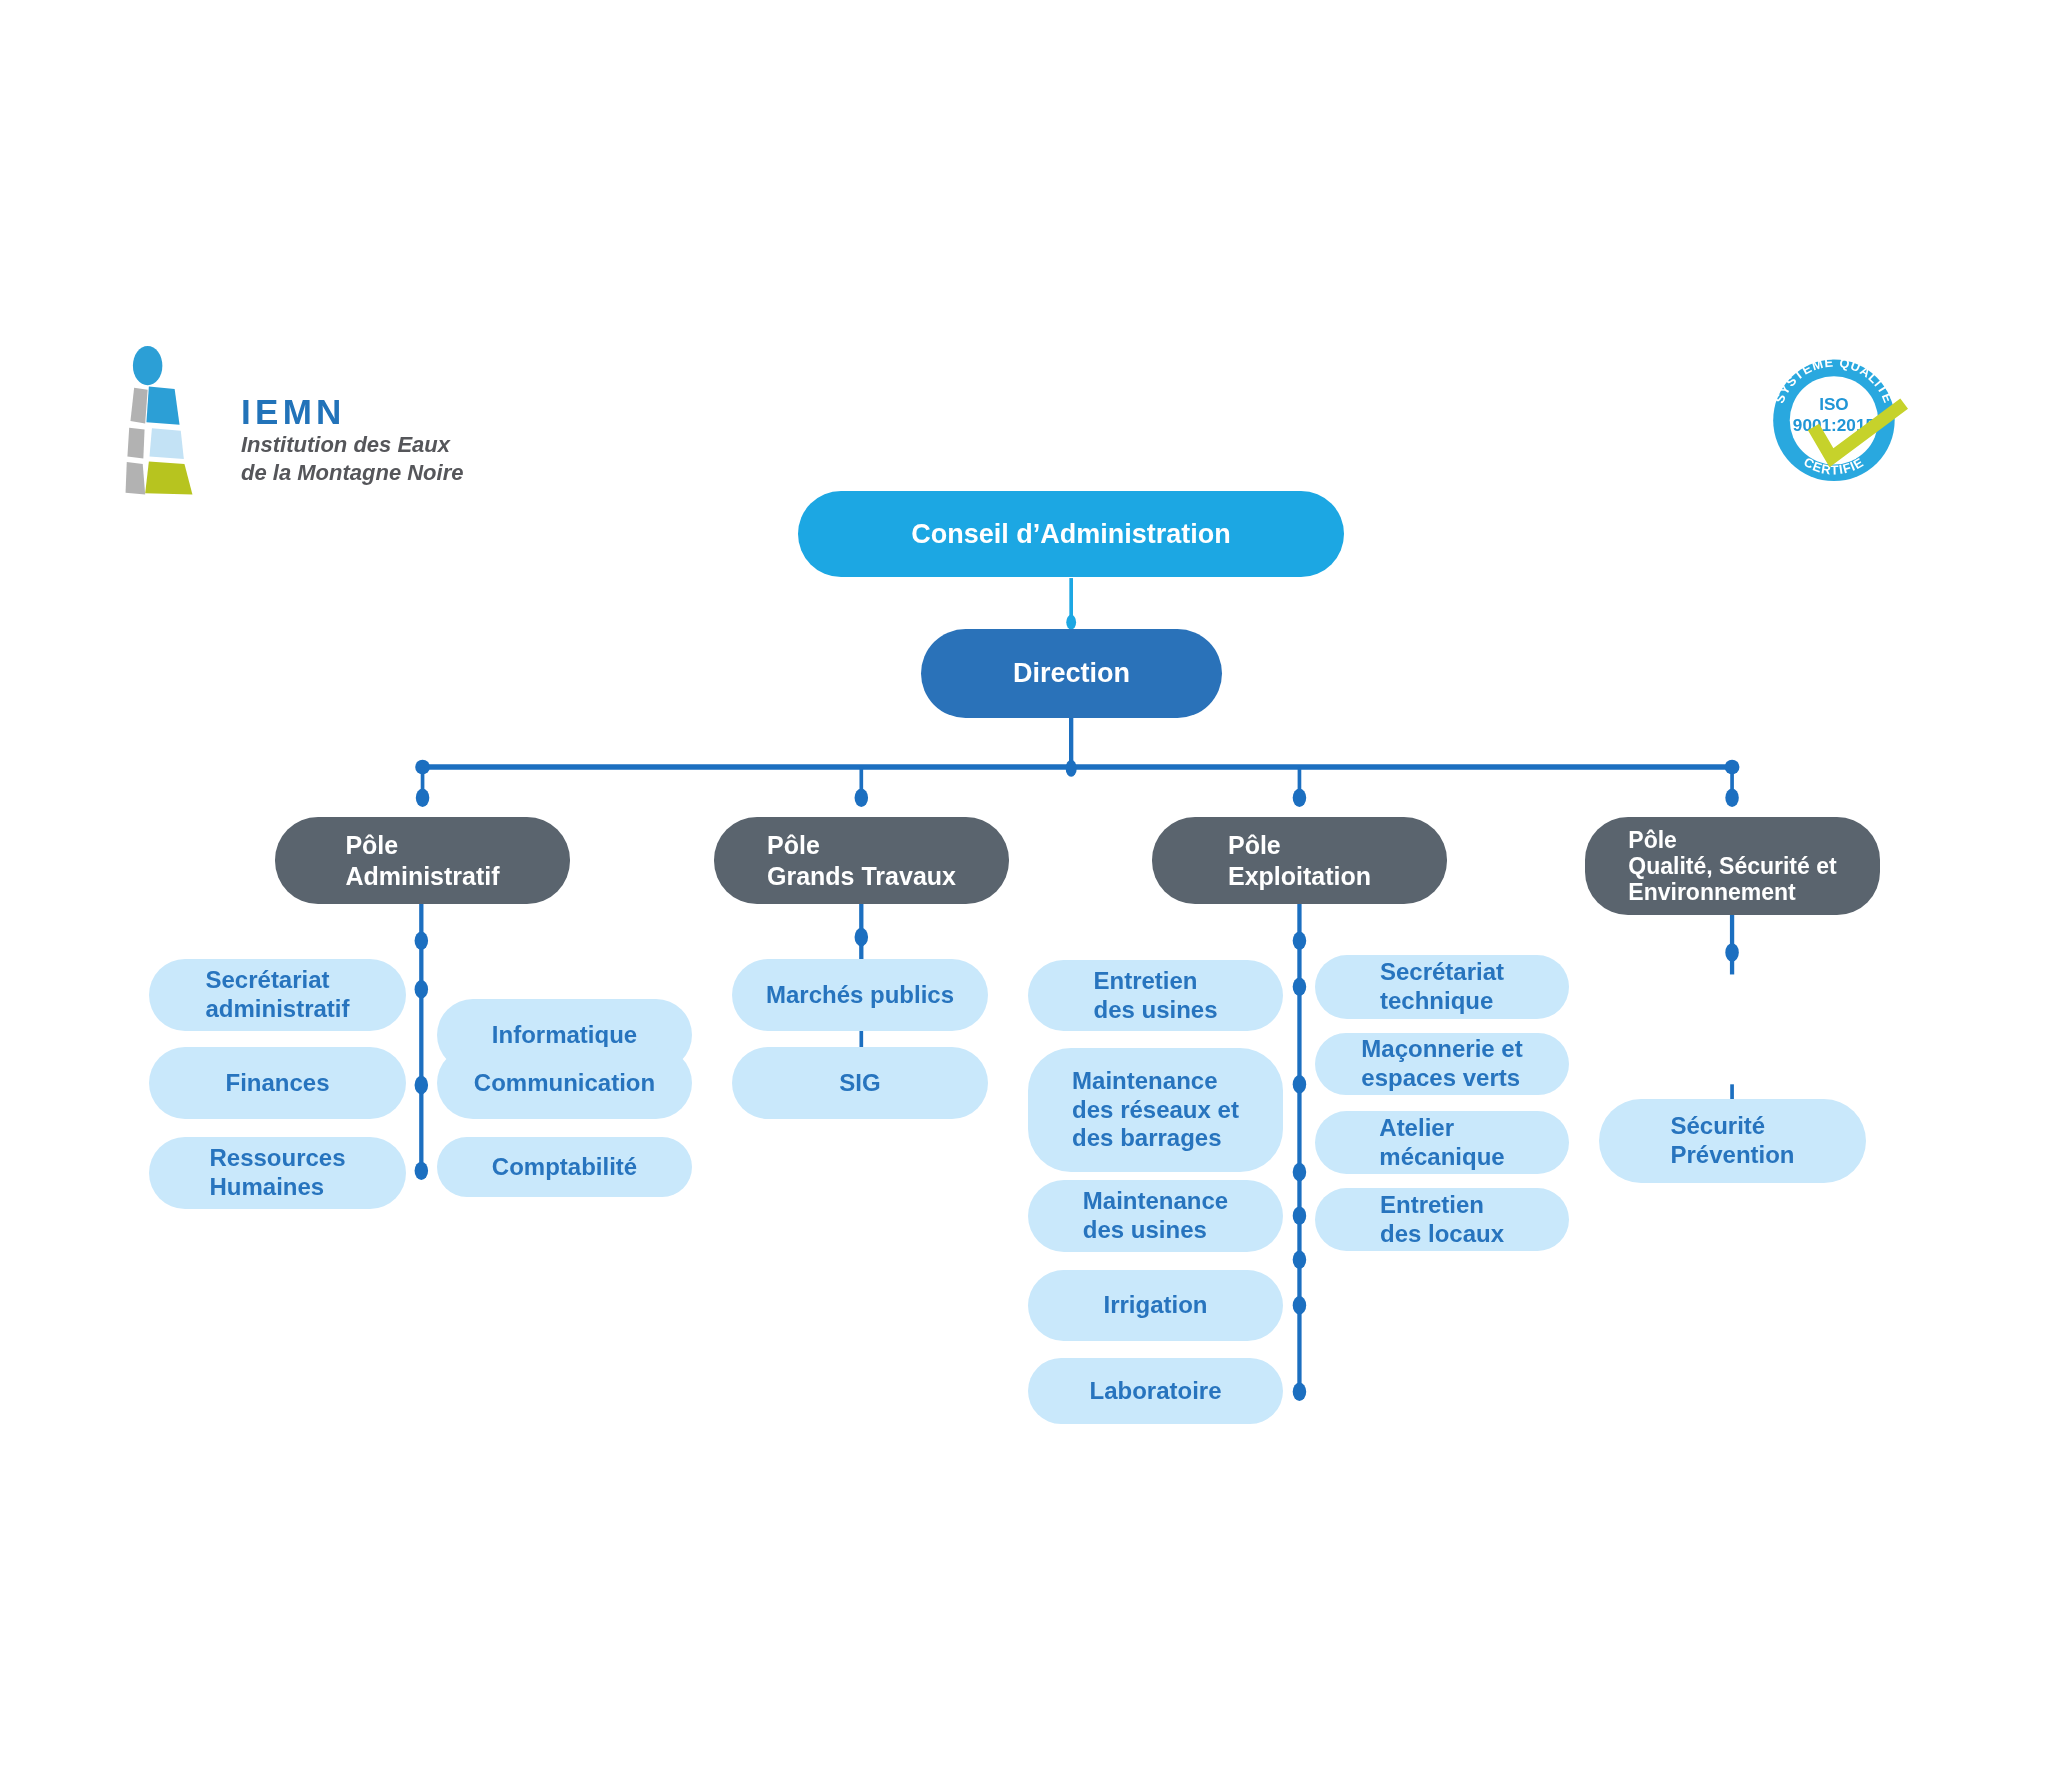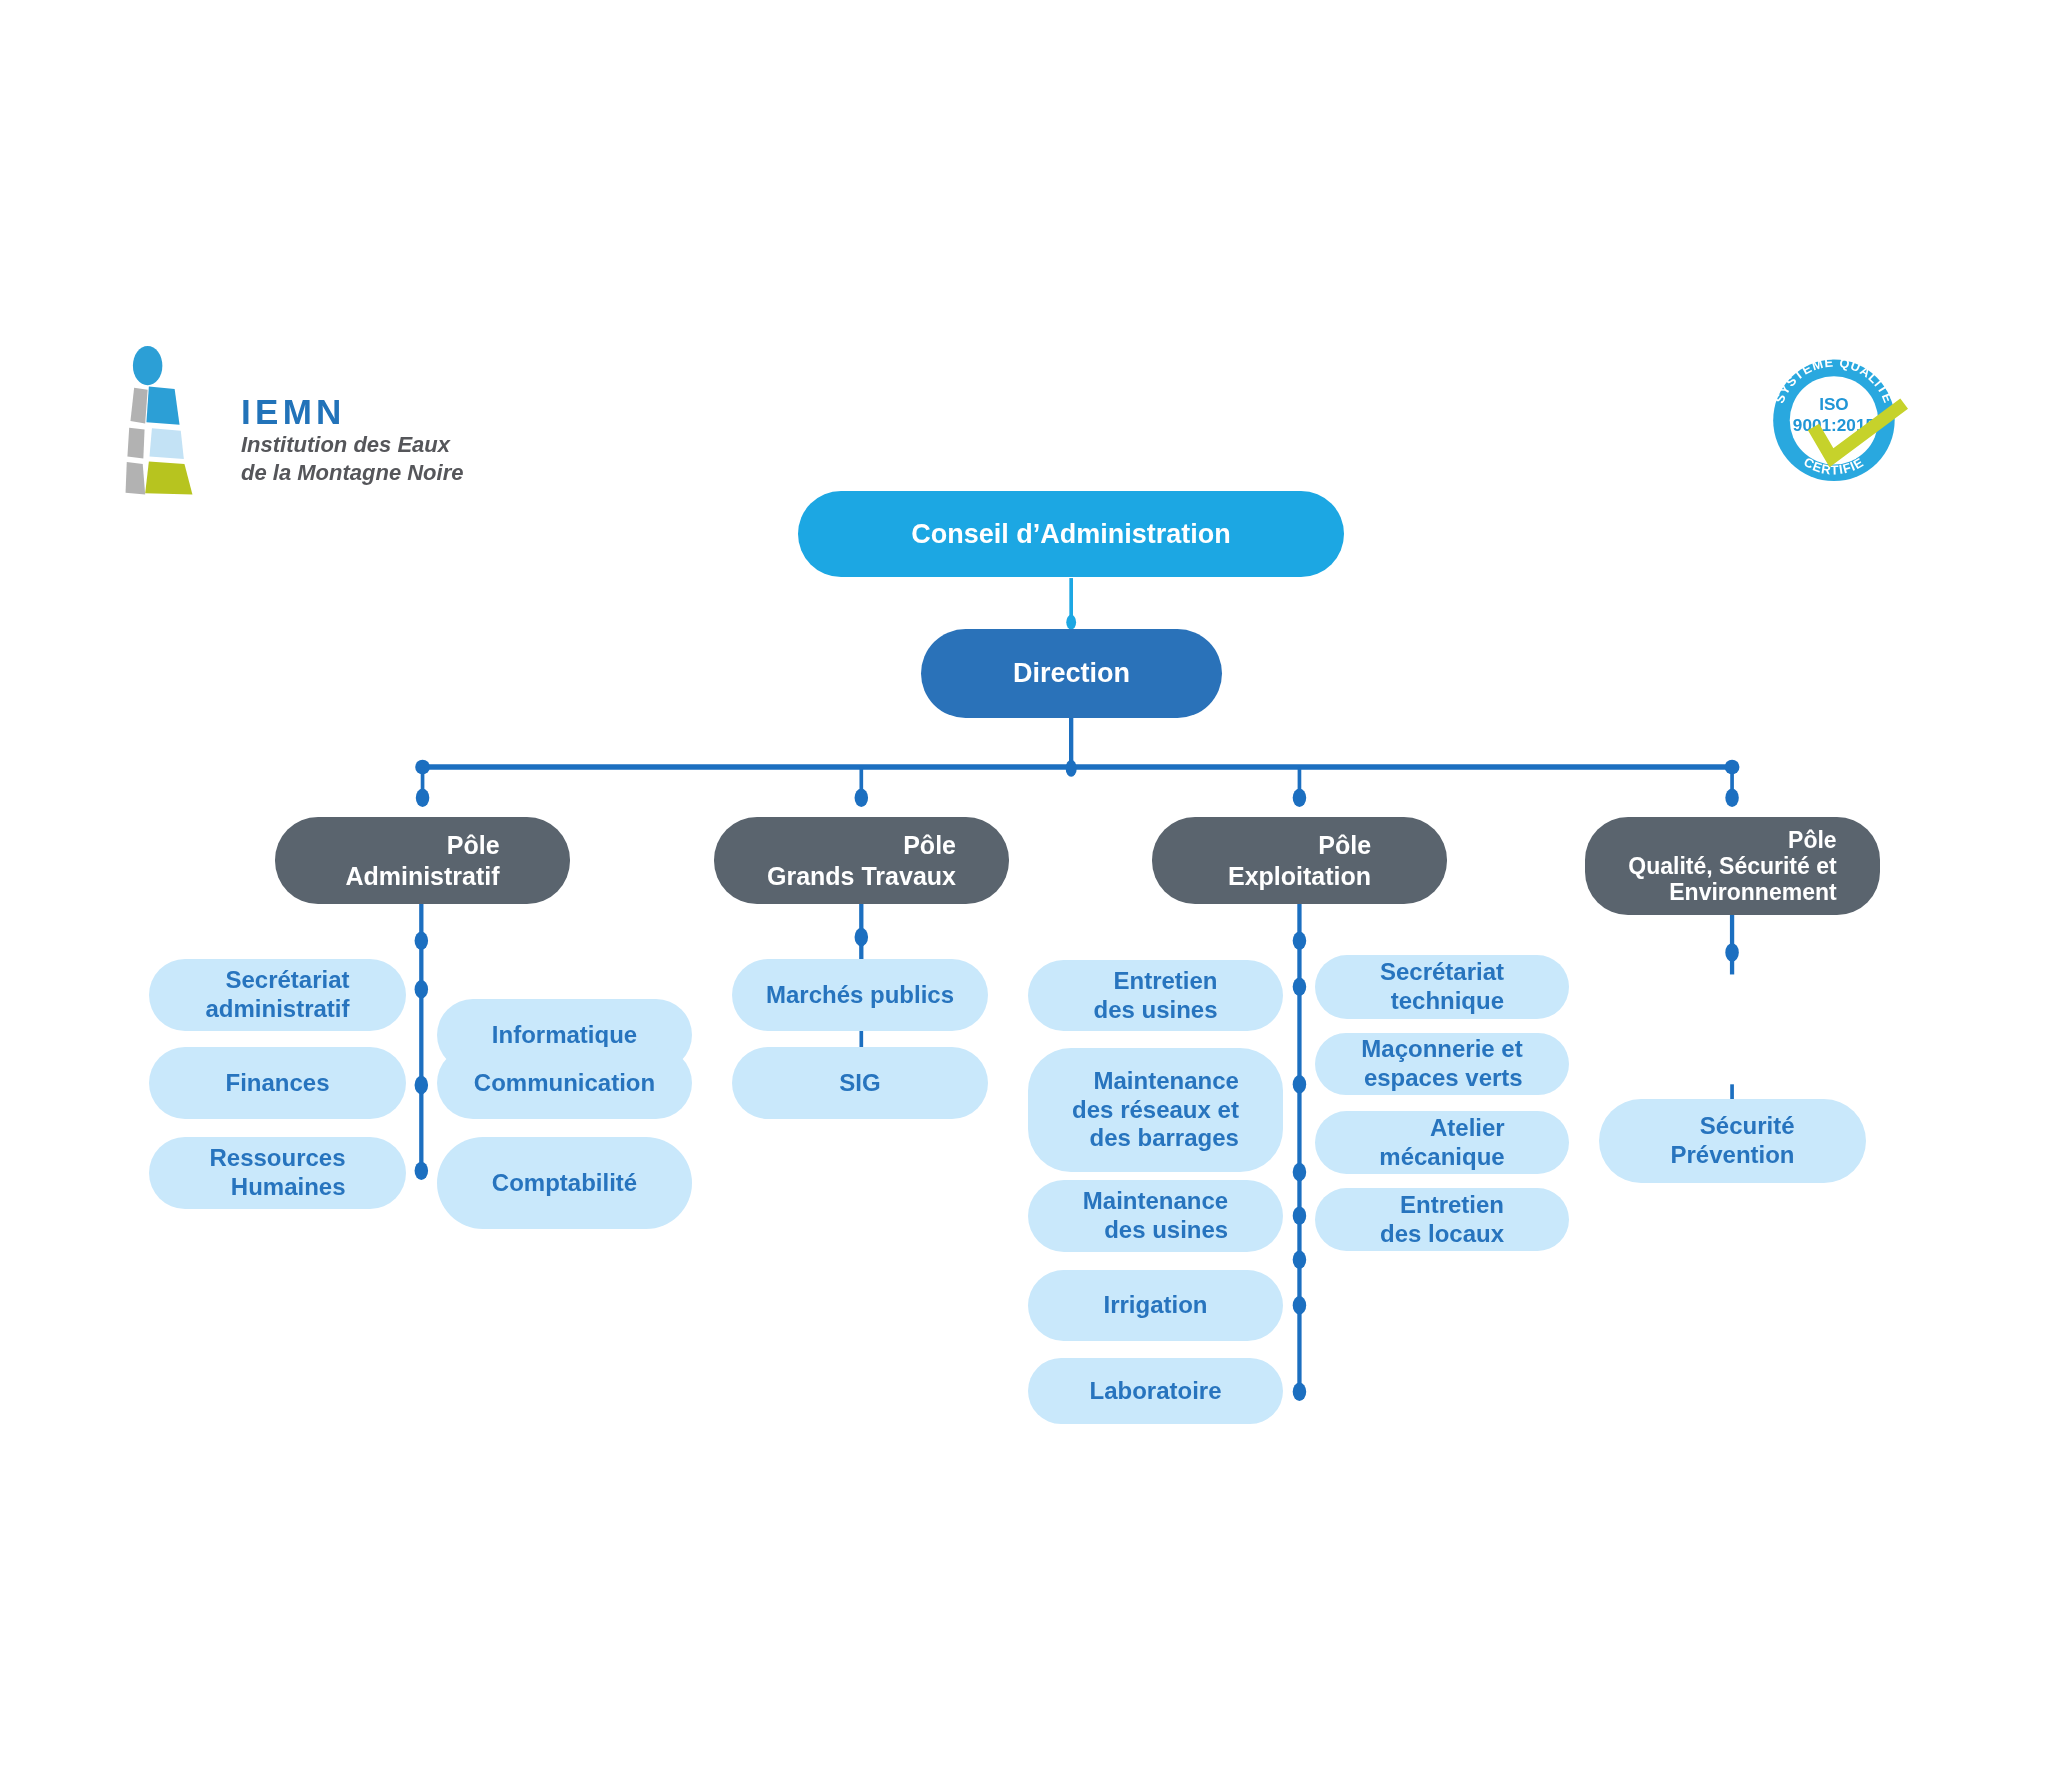--- a/index.html
+++ b/index.html
@@ -4,21 +4,21 @@
 <style>
   html,body{margin:0;padding:0;background:#ffffff;}
   .canvas{position:relative;width:2046px;height:1790px;background:#ffffff;overflow:hidden;
           font-family:"Liberation Sans", sans-serif;}
   svg.layer{position:absolute;left:0;top:0;width:2046px;height:1790px;}
   .ln{stroke:var(--line_blue);}
   .lnl{stroke:var(--line_light);}
   .dot{fill:var(--line_blue);}
   .dotl{fill:var(--line_light);}
   .pill{position:absolute;display:flex;align-items:center;justify-content:center;
-        text-align:right;border-radius:613px;white-space:pre-line;font-weight:bold;
+        text-align:left;border-radius:613px;white-space:pre-line;font-weight:bold;
         box-sizing:border-box;padding:0 9.8px;}
   .root{background:var(--conseil_blue);color:#ffffff;font-size:27px;}
   .dir{background:var(--direction_blue);color:#ffffff;font-size:27px;}
   .pole{background:var(--pole_gray);color:#ffffff;font-size:25px;line-height:1.22;}
   .pole.qse{font-size:23px;line-height:1.14;}
   .sub{background:var(--pill_bg);color:var(--pill_text);font-size:24px;line-height:1.19;}
   .r70{border-radius:43px;}
   .iemn{position:absolute;left:241px;top:392px;font-size:35px;font-weight:bold;
         letter-spacing:4.3px;color:var(--iemn_blue);}
   .iemn-sub{position:absolute;left:241px;top:431px;font-size:22px;font-style:italic;
@@ -130,21 +130,21 @@
 Qualité, Sécurité et
 Environnement</div>
 
   <div class="pill sub" style="left:149px;top:959px;width:257px;height:72px;">Secrétariat
 administratif</div>
   <div class="pill sub" style="left:437px;top:959px;width:255px;height:72px;margin-top:40px;">Informatique</div>
   <div class="pill sub" style="left:149px;top:1047px;width:257px;height:72px;">Finances</div>
   <div class="pill sub" style="left:437px;top:1047px;width:255px;height:72px;">Communication</div>
   <div class="pill sub" style="left:149px;top:1137px;width:257px;height:72px;">Ressources
 Humaines</div>
-  <div class="pill sub" style="left:437px;top:1137px;width:255px;height:92px;">Comptabilité</div>
+  <div class="pill sub" style="left:437px;top:1137px;width:255px;height:60px;">Comptabilité</div>
 
   <div class="pill sub" style="left:732px;top:959px;width:256px;height:72px;">Marchés publics</div>
   <div class="pill sub" style="left:732px;top:1047px;width:256px;height:72px;">SIG</div>
 
   <div class="pill sub" style="left:1028px;top:960px;width:255px;height:71px;">Entretien
 des usines</div>
   <div class="pill sub r70" style="left:1028px;top:1048px;width:255px;height:124px;">Maintenance
 des réseaux et
 des barrages</div>
   <div class="pill sub" style="left:1028px;top:1180px;width:255px;height:72px;">Maintenance

